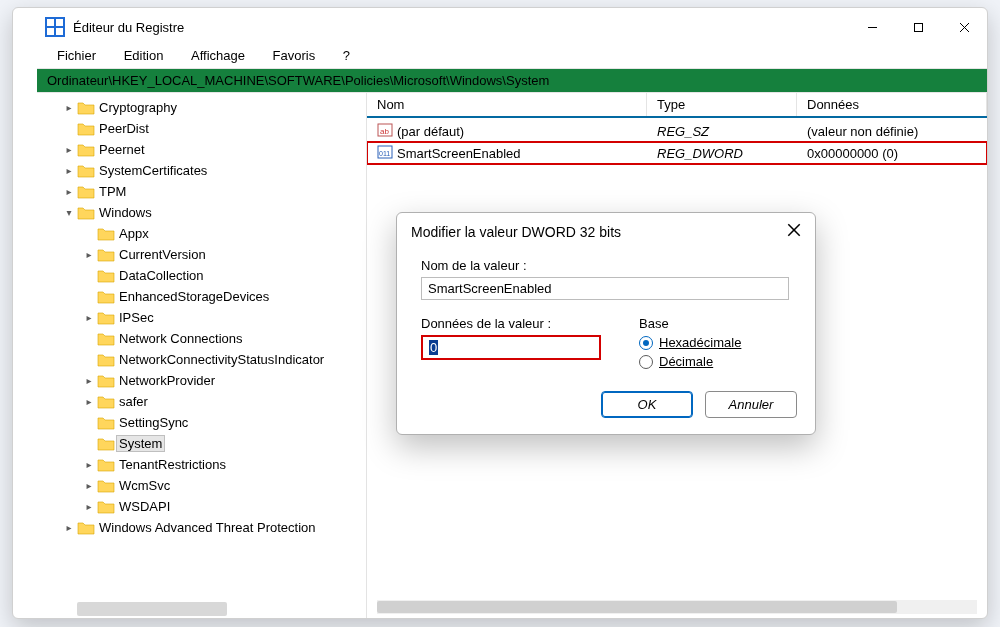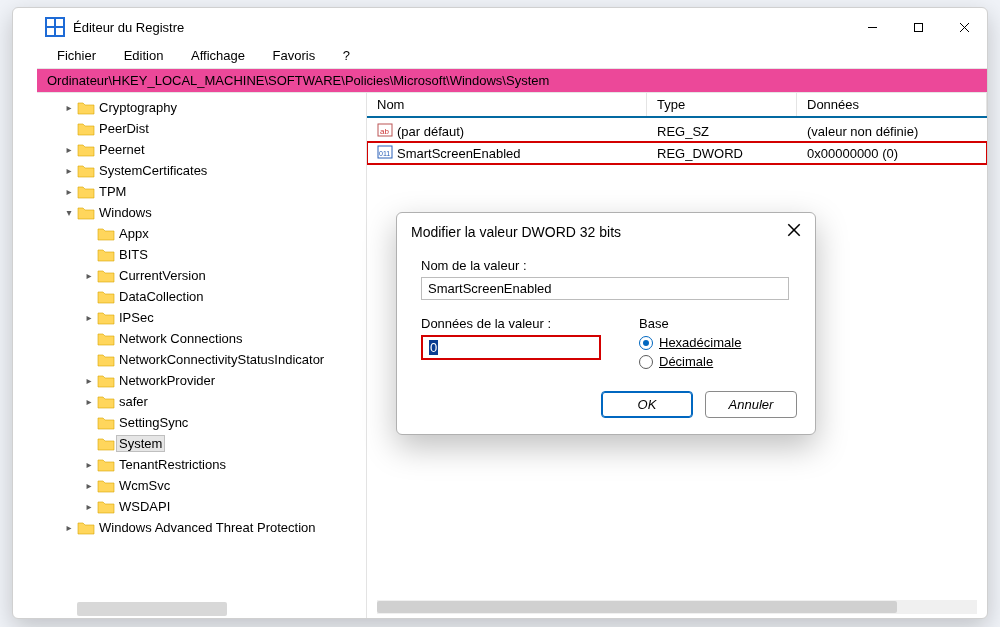--- a/index.html
+++ b/index.html
@@ -19,21 +19,21 @@
   .titlebar .title { font-size:13px; flex:0 0 auto; }
   .titlebar .spacer { flex:1; }
   .winbtn { width:46px; height:32px; display:flex; align-items:center; justify-content:center; }
   .winbtn svg { width:11px; height:11px; }
 
   
   .menubar { padding:0 10px; height:22px; }
   .menubar span { display:inline-block; padding:2px 10px; margin-right:4px; font-size:13px; }
 
   
-  .addrbar { border-top:1px solid #e5e5e5; border-bottom:1px solid #e5e5e5; padding:4px 10px; background:#ec4899; font-size:13px;}
+  .addrbar { border-top:1px solid #e5e5e5; border-bottom:1px solid #e5e5e5; padding:4px 10px; background:#15803d; font-size:13px;}
   .addrbar .path { white-space:nowrap; }
 
   
   .content { flex:1; display:flex; overflow:hidden; }
 
   
   .treepanel { width:330px; border-right:1px solid #e3e3e3; overflow:auto; padding:4px 0 0 4px; position:relative; }
   .treepanel .row { display:flex; align-items:center; height:21px; white-space:nowrap; padding-right:6px;}
   .treepanel .chev { width:16px; text-align:center; color:#5b5b5b; font-size:10px; }
   .treepanel .folder { width:18px; height:14px; margin-right:4px; }
@@ -48,21 +48,21 @@
   .listheader { display:flex; border-bottom:2px solid #0369a1; }
   .listheader .col { padding:4px 10px; border-right:1px solid #e4e4e4; font-size:13px;}
   .listheader .col.name{ flex:0 0 280px;}
   .listheader .col.type{ flex:0 0 150px;}
   .listheader .col.data{ flex:1;}
 
   .listbody { flex:1; overflow:visible; position:relative; padding-top:2px;}
   .listrow { display:flex; align-items:center; height:22px;}
   .listrow .cell { padding:0 10px; font-size:13px; white-space:nowrap;}
   .listrow .cell.name{ flex:0 0 280px; display:flex; align-items:center; gap:4px;}
-  .listrow .cell.type{ flex:0 0 150px;}
+  .listrow .cell.type{ flex:0 0 150px;font-style:italic;}
   .listrow .cell.data{ flex:1;}
   .listrow .ico { width:16px; height:16px; }
 
   .hl-red { outline:2px solid #d30000; outline-offset:-1px;}
 
   .list-scroll { position:absolute; bottom:4px; left:0; right:10px; height:14px; }
   .list-scroll .track { position:absolute; left:10px; right:0; height:14px; background:#f0f0f0;}
   .list-scroll .thumb { position:absolute; left:10px; width:520px; height:12px; top:1px; background:#d0d0d0; border-radius:2px;}
 
   
@@ -184,39 +184,39 @@
           <span class="label">Windows</span>
         </div>
         <div class="row indent2">
           <span class="chev"></span>
           <svg class="folder" viewBox="0 0 18 14">
             <path d="M1 3 L1 13 L17 13 L17 4 L8 4 L6 2 L1 2 Z" fill="#ffd65c" stroke="#d9a400" stroke-width="0.6"></path>
           </svg>
           <span class="label">Appx</span>
         </div>
         <div class="row indent2">
-          <span class="chev"></span>
-          <svg class="folder" viewBox="0 0 18 14">
-            <path d="M1 3 L1 13 L17 13 L17 4 L8 4 L6 2 L1 2 Z" fill="#ffd65c" stroke="#d9a400" stroke-width="0.6"></path>
-          </svg>
-          <span class="label">BITS</span>
-        </div>
-        <div class="row indent2">
           <span class="chev">▸</span>
           <svg class="folder" viewBox="0 0 18 14">
             <path d="M1 3 L1 13 L17 13 L17 4 L8 4 L6 2 L1 2 Z" fill="#ffd65c" stroke="#d9a400" stroke-width="0.6"></path>
           </svg>
           <span class="label">CurrentVersion</span>
         </div>
         <div class="row indent2">
           <span class="chev"></span>
           <svg class="folder" viewBox="0 0 18 14">
             <path d="M1 3 L1 13 L17 13 L17 4 L8 4 L6 2 L1 2 Z" fill="#ffd65c" stroke="#d9a400" stroke-width="0.6"></path>
           </svg>
           <span class="label">DataCollection</span>
+        </div>
+        <div class="row indent2">
+          <span class="chev"></span>
+          <svg class="folder" viewBox="0 0 18 14">
+            <path d="M1 3 L1 13 L17 13 L17 4 L8 4 L6 2 L1 2 Z" fill="#ffd65c" stroke="#d9a400" stroke-width="0.6"></path>
+          </svg>
+          <span class="label">EnhancedStorageDevices</span>
         </div>
         <div class="row indent2">
           <span class="chev">▸</span>
           <svg class="folder" viewBox="0 0 18 14">
             <path d="M1 3 L1 13 L17 13 L17 4 L8 4 L6 2 L1 2 Z" fill="#ffd65c" stroke="#d9a400" stroke-width="0.6"></path>
           </svg>
           <span class="label">IPSec</span>
         </div>
         <div class="row indent2">
           <span class="chev"></span>

